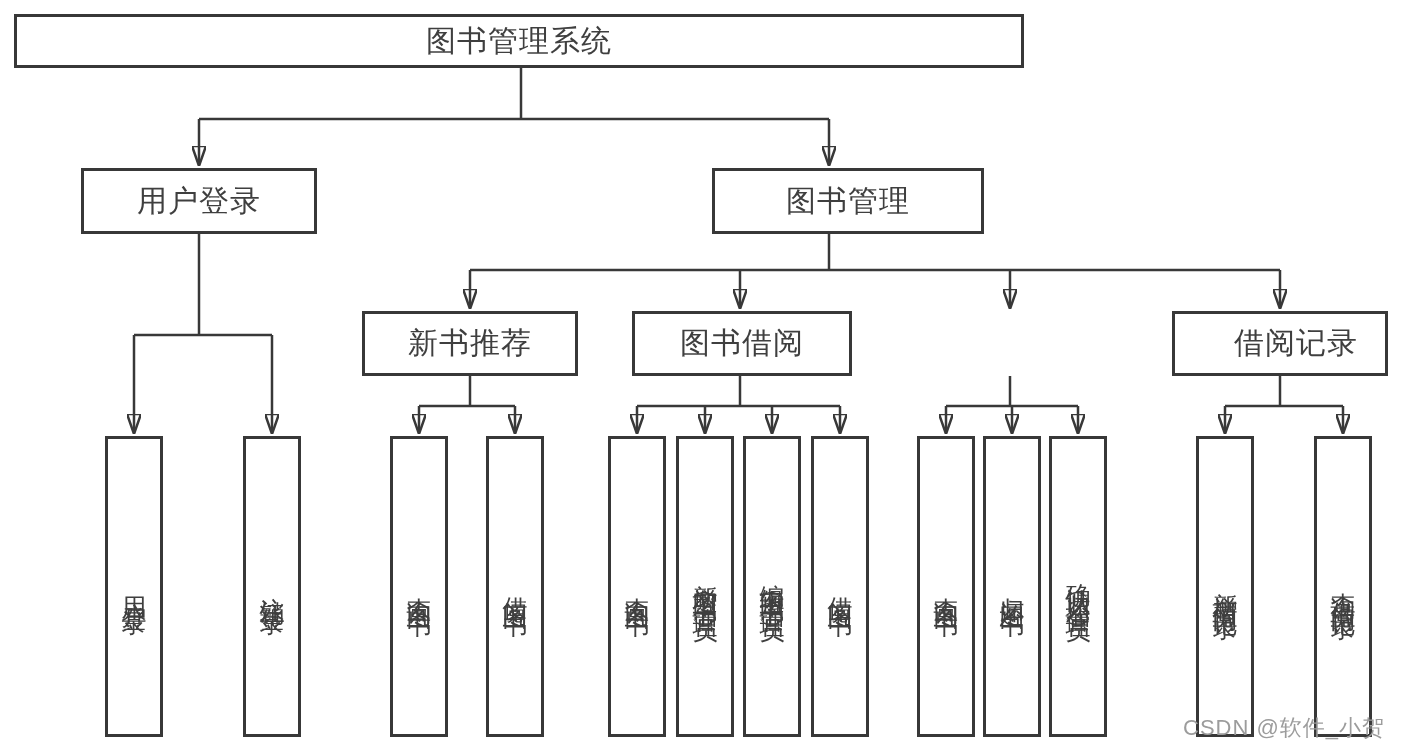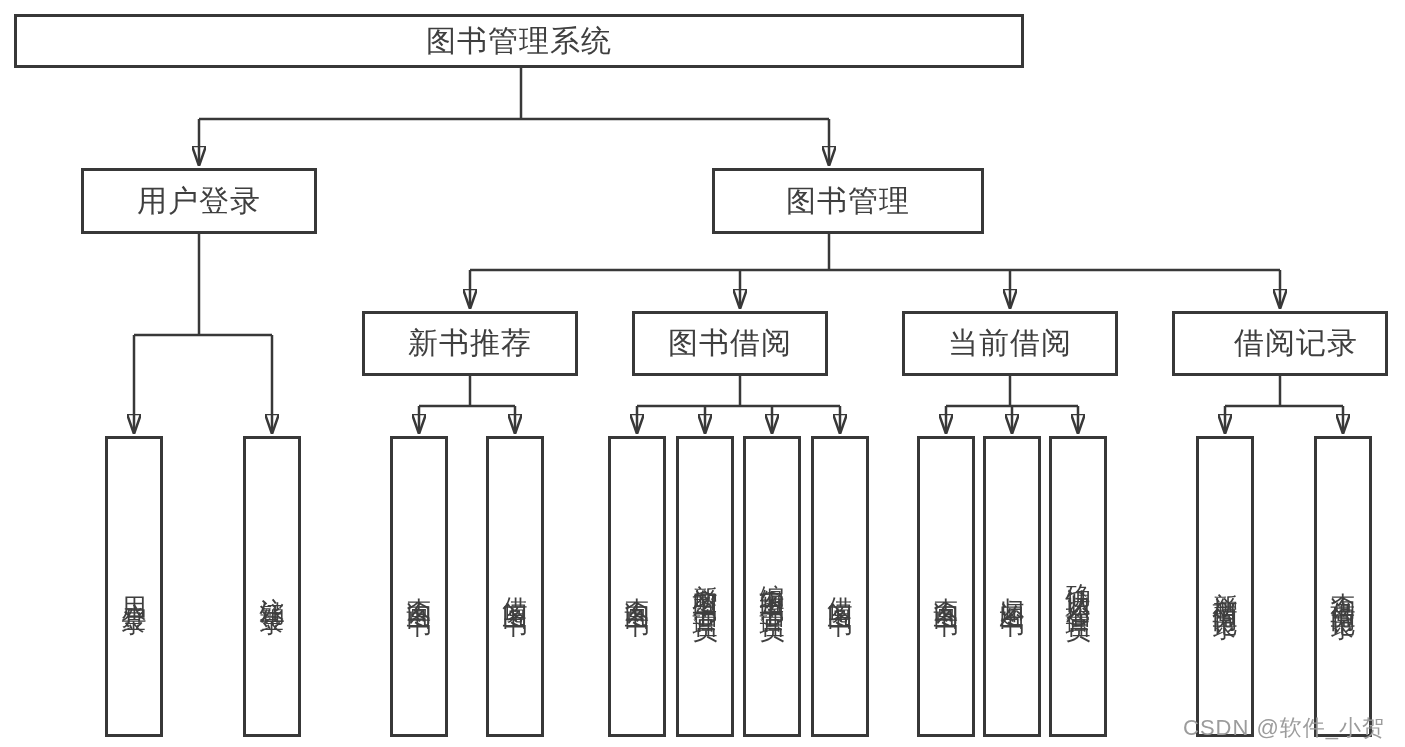--- a/index.html
+++ b/index.html
@@ -112,22 +112,21 @@
     <path d="M1225 406 V432" marker-end="url(#arrow)"></path>
     <path d="M1343 406 V432" marker-end="url(#arrow)"></path>
   </svg>
 
   <div class="node" style="left:14px; top:14px; width:1010px; height:54px;">图书管理系统</div>
 
   <div class="node" style="left:81px; top:168px; width:236px; height:66px;">用户登录</div>
   <div class="node" style="left:712px; top:168px; width:272px; height:66px;">图书管理</div>
 
   <div class="node" style="left:362px; top:311px; width:216px; height:65px;">新书推荐</div>
-  <div class="node" style="left:632px; top:311px; width:196px; height:65px;">图书借阅</div>
-  <div class="node" style="left:902px; top:311px; width:216px; height:65px;">当前借阅</div>
+  <div class="node" style="left:632px; top:311px; width:220px; height:65px;">图书借阅</div>
   <div class="node" style="left:1172px; top:311px; width:216px; height:65px;padding-left:32px;">借阅记录</div>
 
   <div class="node leaf" style="left:105px; top:436px; width:58px; height:301px;">用户登录</div>
   <div class="node leaf" style="left:243px; top:436px; width:58px; height:301px;">注销登录</div>
 
   <div class="node leaf" style="left:390px; top:436px; width:58px; height:301px;">查询图书</div>
   <div class="node leaf" style="left:486px; top:436px; width:58px; height:301px;">借阅图书</div>
 
   <div class="node leaf" style="left:608px; top:436px; width:58px; height:301px;">查询图书</div>
   <div class="node leaf" style="left:676px; top:436px; width:58px; height:301px;">新增图书（管理员）</div>

